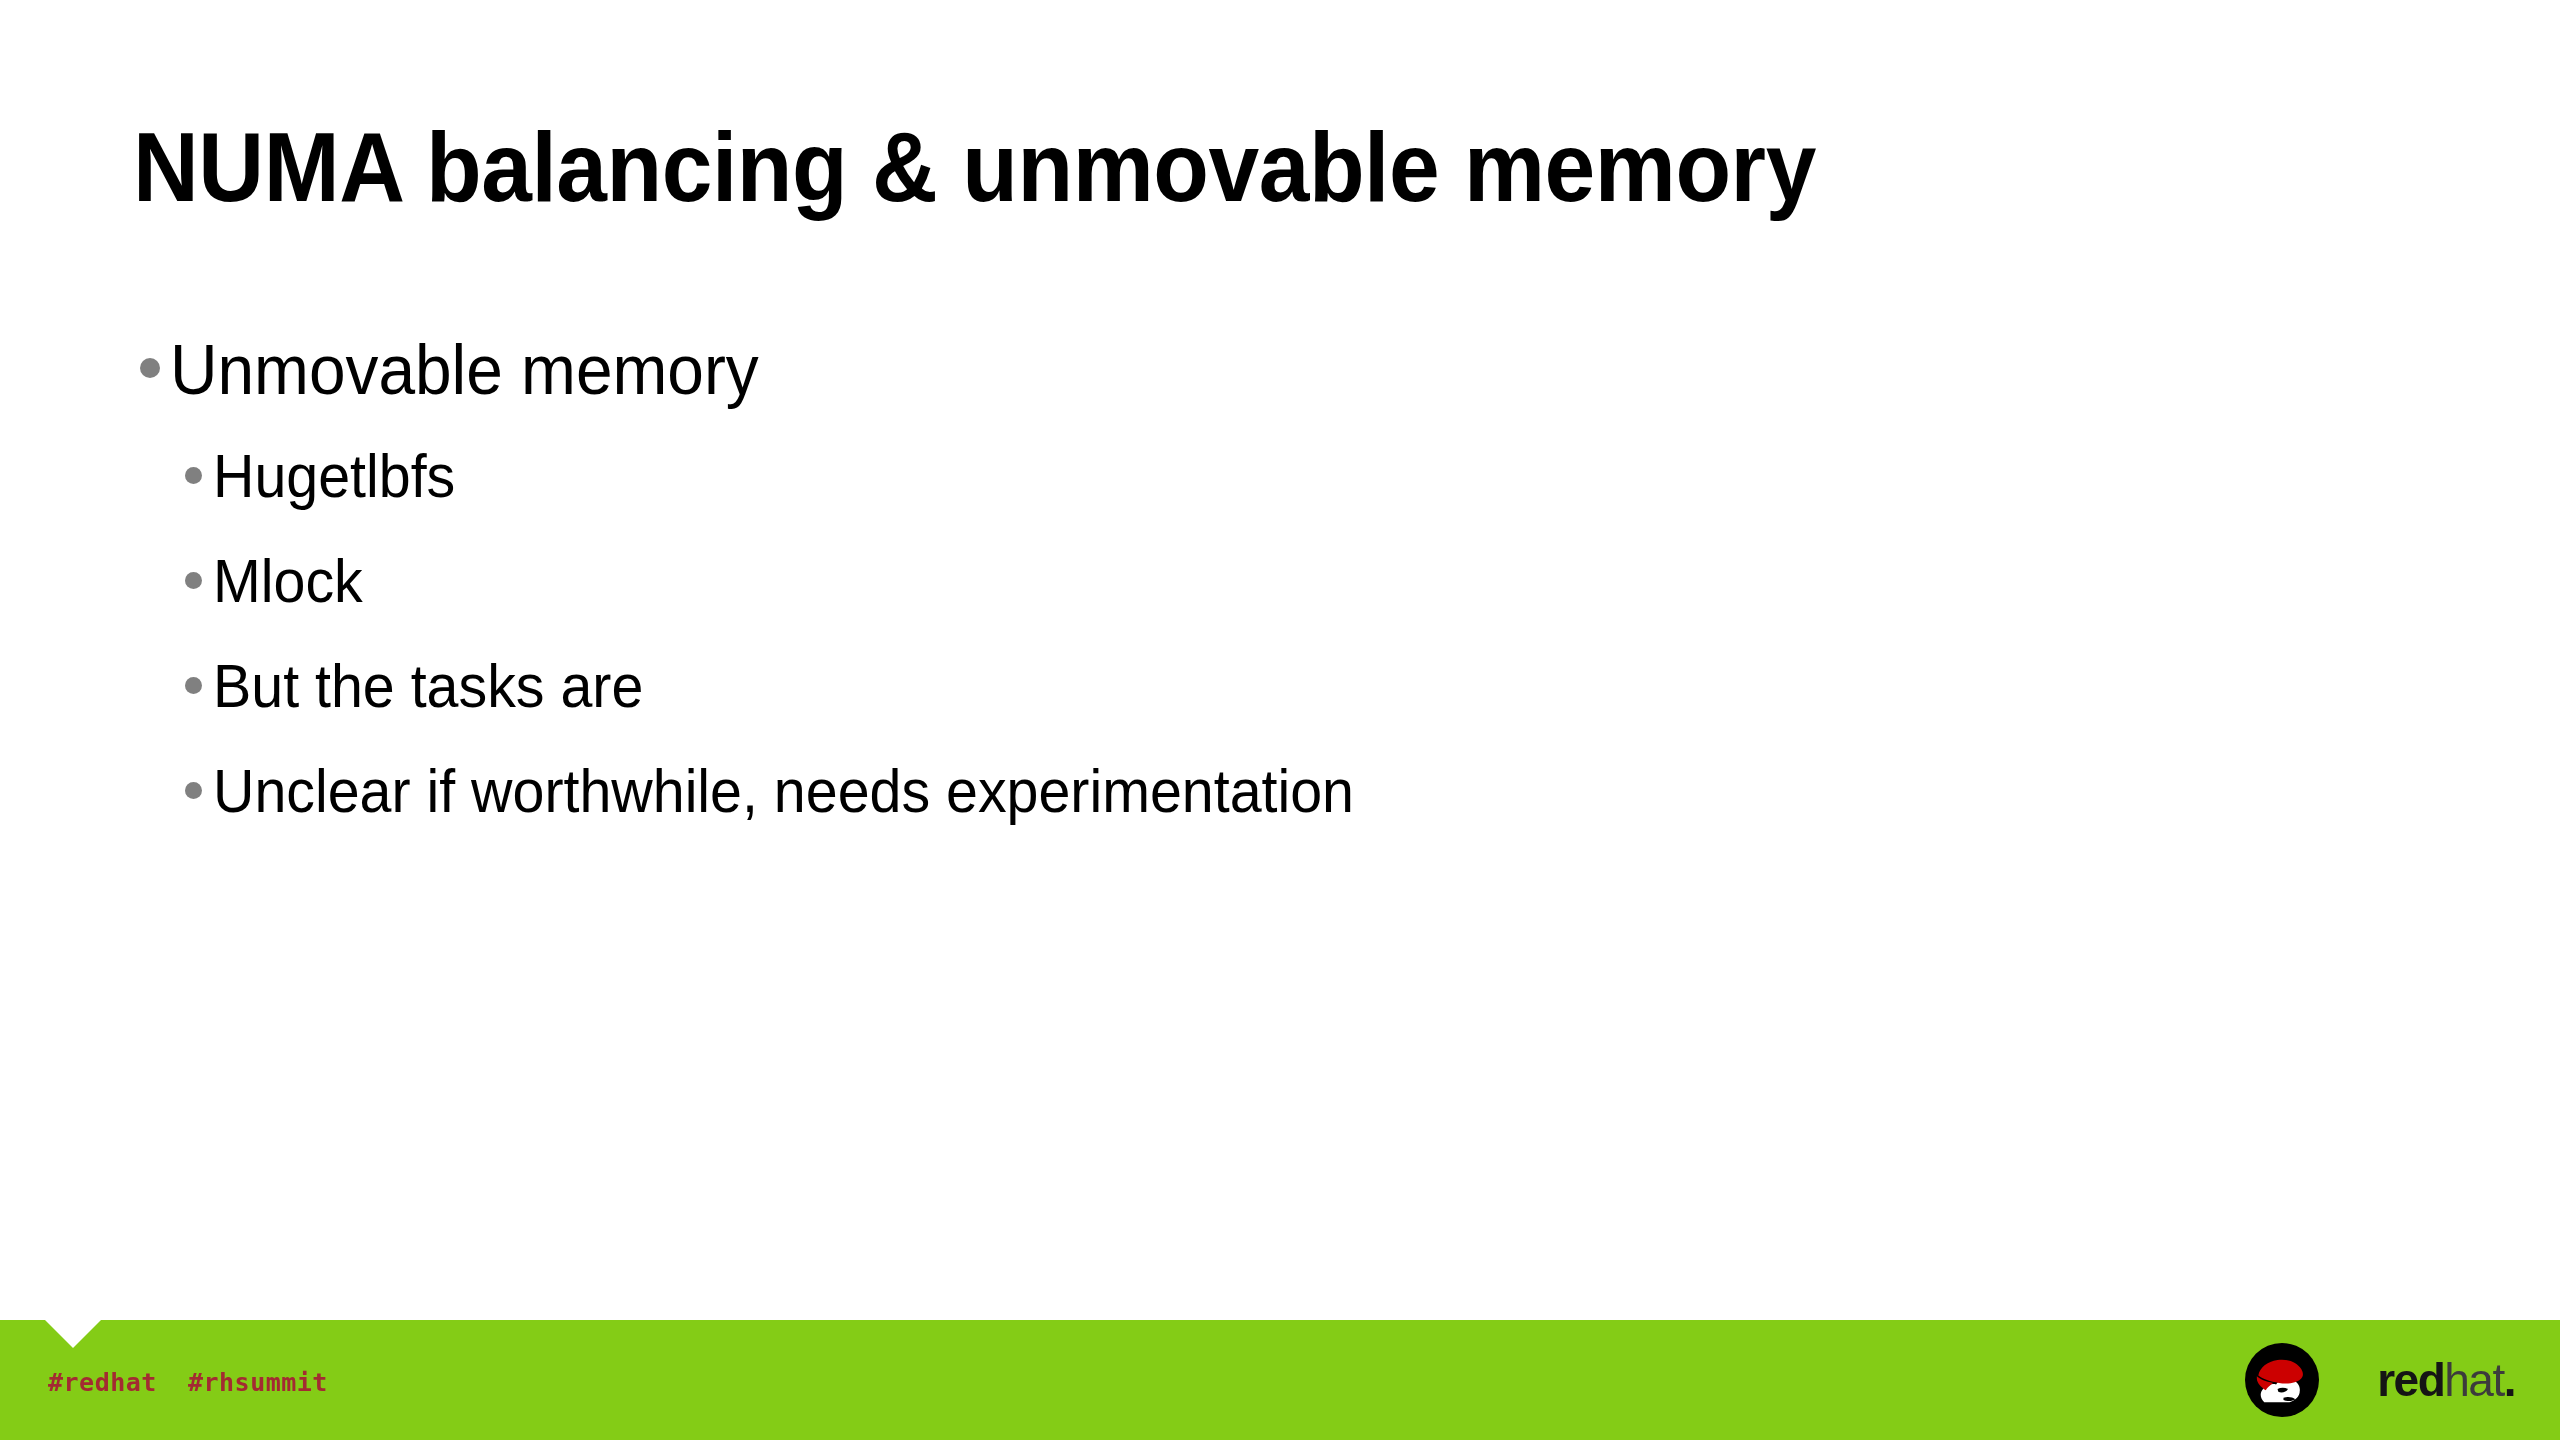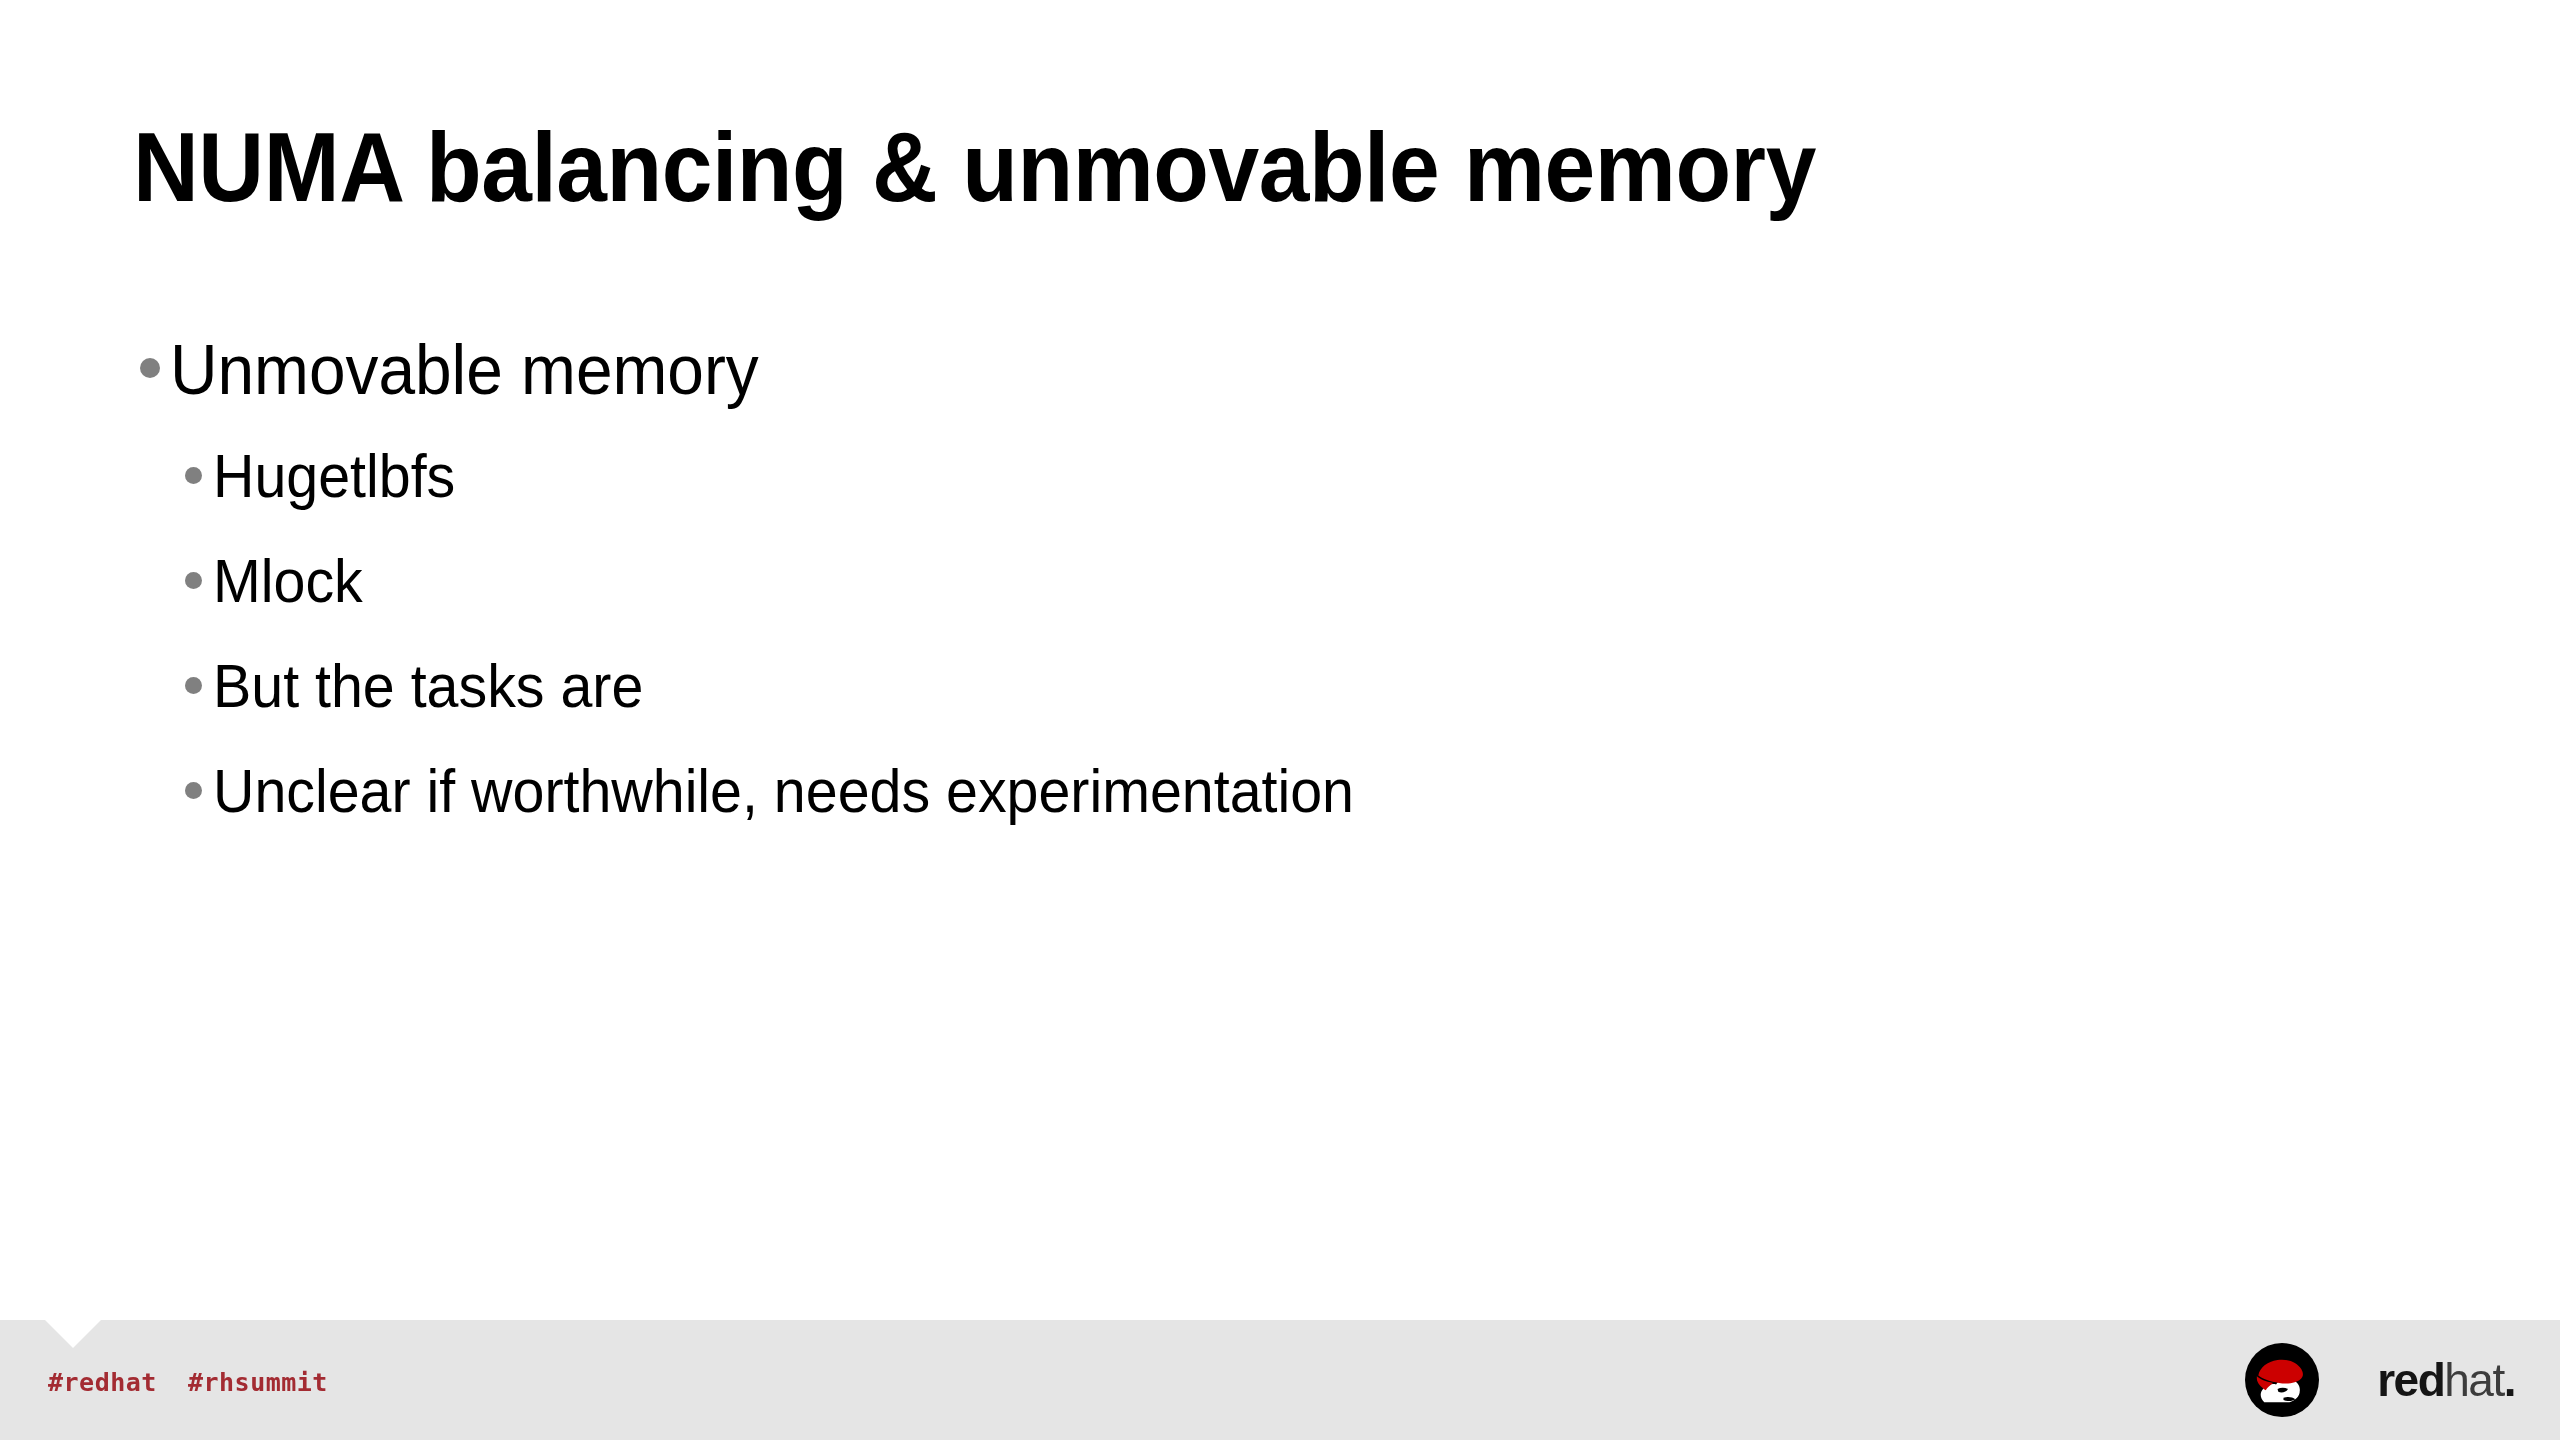--- a/index.html
+++ b/index.html
@@ -92,21 +92,21 @@
     transform-origin: left center;
   }
 
   
   .footer {
     position: absolute;
     left: 0;
     bottom: 0;
     width: 2560px;
     height: 120px;
-    background: #e5e5e5;
+    background: #84cc16;
   }
   .footer-notch {
     position: absolute;
     left: 45px;
     top: 0;
     width: 0;
     height: 0;
     border-left: 28px solid transparent;
     border-right: 28px solid transparent;
     border-top: 28px solid #ffffff;

